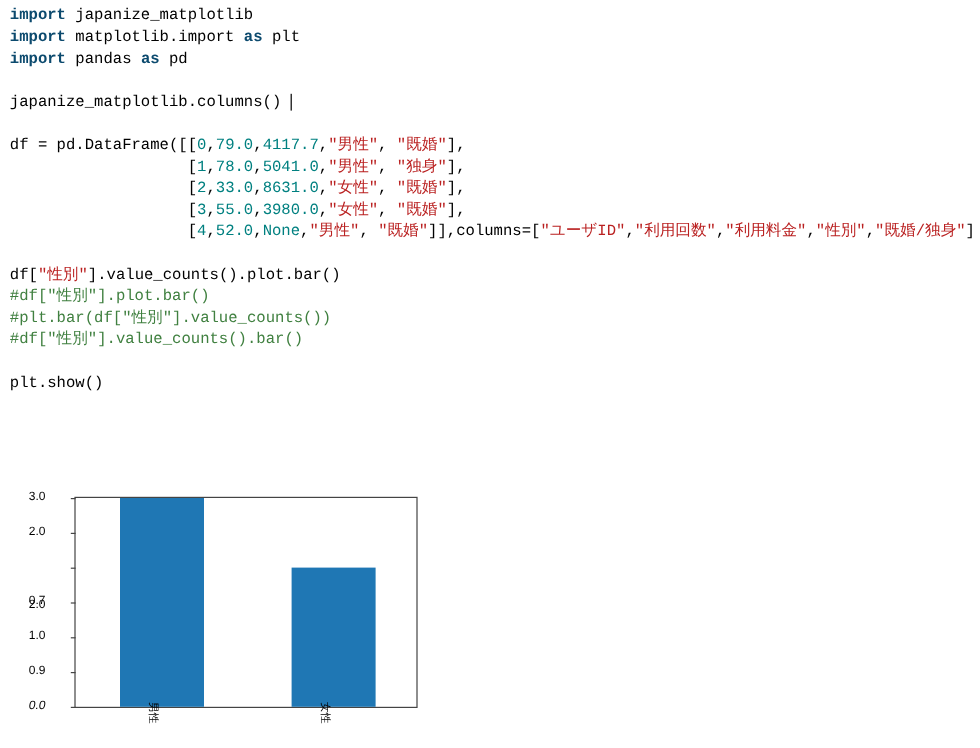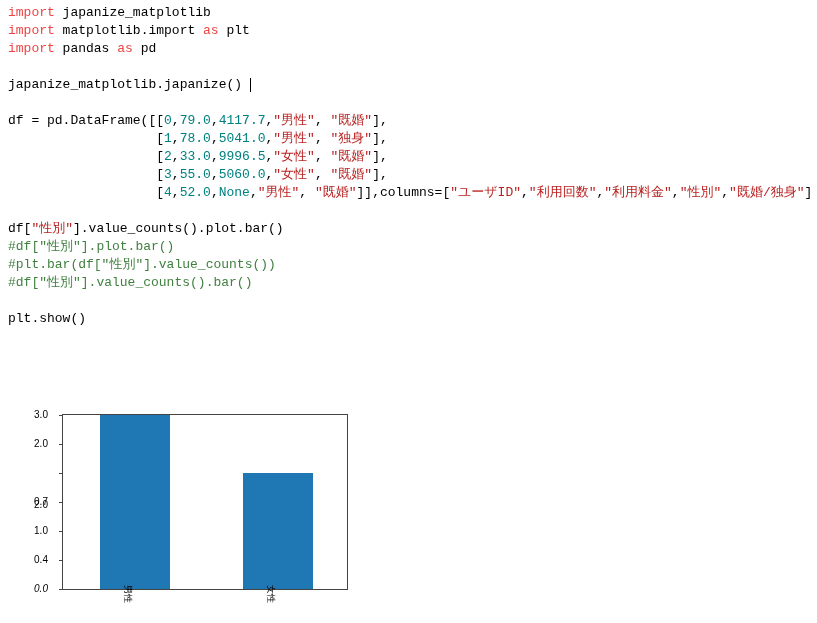--- a/index.html
+++ b/index.html
@@ -9,21 +9,21 @@
     font-size: 13px;
     background: #fff;
     color: #000;
   }
   .code-cell {
     padding: 0 4px;
     line-height: 18px;
     white-space: pre;
     overflow-x: auto;
   }
-  .kw  { color: #ef4444; font-weight: normal; }
+  .kw  { color: #0c4a6e; font-weight: bold; }
   .str { color: #ba2121; }
   .num { color: #008080; }
   .cnst{ color: #008080; text-align: right; }
   .cmt { color: #408040; font-style: normal; }
   .cursor {
     display: inline-block;
     width: 0;
     border-left: 1px solid #000;
     height: 14px;
     vertical-align: middle;
@@ -43,21 +43,21 @@
   .chart-frame {
     position: absolute;
     left: 38px;
     top: 6px;
     width: 286px;
     height: 176px;
     border: 1px solid #444;
     box-sizing: border-box;
   }
   .y-ticks { position: absolute; left: 0; top: 6px; height: 176px; width: 36px; }
-  .y-tick { position: absolute; right: 2px; text-align: center; width: 34px; transform: translateY(-50%); }
+  .y-tick { position: absolute; right: 2px; text-align: left; width: 34px; transform: translateY(-50%); }
   .y-tick-line {
     position: absolute;
     left: -4px;
     width: 4px;
     height: 1px;
     background: #444;
   }
   .bars { position: absolute; left: 0; bottom: 0; width: 100%; height: 100%; }
   .bar {
     position: absolute;
@@ -74,41 +74,41 @@
     font-size: 9px;
   }
 </style>
 </head>
 <body>
 
 <div class="code-cell"><span><span class="kw">import</span><span> japanize_matplotlib</span></span>
 <span><span class="kw">import</span><span> matplotlib.import </span><span class="kw">as</span><span> plt</span></span>
 <span><span class="kw">import</span><span> pandas </span><span class="kw">as</span><span> pd</span></span>
 
-<span><span>japanize_matplotlib.japanize() </span><span class="cursor"></span></span>
+<span><span>japanize_matplotlib.columns() </span><span class="cursor"></span></span>
 
 <span><span>df = pd.DataFrame([[</span><span class="num">0</span><span>,</span><span class="num">79.0</span><span>,</span><span class="num">4117.7</span><span>,</span><span class="str">"男性"</span><span>,</span><span> </span><span class="str">"既婚"</span><span>],</span></span>
 <span><span>                   [</span><span class="num">1</span><span>,</span><span class="num">78.0</span><span>,</span><span class="num">5041.0</span><span>,</span><span class="str">"男性"</span><span>,</span><span> </span><span class="str">"独身"</span><span>],</span></span>
-<span><span>                   [</span><span class="num">2</span><span>,</span><span class="num">33.0</span><span>,</span><span class="num">9996.5</span><span>,</span><span class="str">"女性"</span><span>,</span><span> </span><span class="str">"既婚"</span><span>],</span></span>
-<span><span>                   [</span><span class="num">3</span><span>,</span><span class="num">55.0</span><span>,</span><span class="num">5060.0</span><span>,</span><span class="str">"女性"</span><span>,</span><span> </span><span class="str">"既婚"</span><span>],</span></span>
+<span><span>                   [</span><span class="num">2</span><span>,</span><span class="num">33.0</span><span>,</span><span class="num">8631.0</span><span>,</span><span class="str">"女性"</span><span>,</span><span> </span><span class="str">"既婚"</span><span>],</span></span>
+<span><span>                   [</span><span class="num">3</span><span>,</span><span class="num">55.0</span><span>,</span><span class="num">3980.0</span><span>,</span><span class="str">"女性"</span><span>,</span><span> </span><span class="str">"既婚"</span><span>],</span></span>
 <span><span>                   [</span><span class="num">4</span><span>,</span><span class="num">52.0</span><span>,</span><span class="cnst">None</span><span>,</span><span class="str">"男性"</span><span>,</span><span> </span><span class="str">"既婚"</span><span>]],columns=[</span><span class="str">"ユーザID"</span><span>,</span><span class="str">"利用回数"</span><span>,</span><span class="str">"利用料金"</span><span>,</span><span class="str">"性別"</span><span>,</span><span class="str">"既婚/独身"</span><span>])</span></span>
 
 <span><span>df[</span><span class="str">"性別"</span><span>].value_counts().plot.bar()</span></span>
 <span class="cmt">#df["性別"].plot.bar()</span>
 <span class="cmt">#plt.bar(df["性別"].value_counts())</span>
 <span class="cmt">#df["性別"].value_counts().bar()</span>
 
 <span>plt.show()</span>
 </div>
 
 <div class="output-area">
   <div class="chart">
     <div class="y-ticks" id="yticks">
         <div class="y-tick" style="top: 174px; font-style: italic;">0.0</div>
-        <div class="y-tick" style="top: 145px;">0.4</div>
+        <div class="y-tick" style="top: 145px;">0.9</div>
         <div class="y-tick" style="top: 116px;">1.0</div>
         <div class="y-tick" style="top: 87px;">0.7</div>
         <div class="y-tick" style="top: 64px; margin-top: 26px;">2.0</div>
         <div class="y-tick" style="top: 29px;">2.0</div>
         <div class="y-tick" style="top: 0px;">3.0</div>
       </div>
     <div class="chart-frame">
       <div class="bars" id="bars">
           <div class="bar" style="height: 174px; left: 36.5px;"></div>
           <div class="bar" style="height: 116px; left: 179.5px;"></div>

